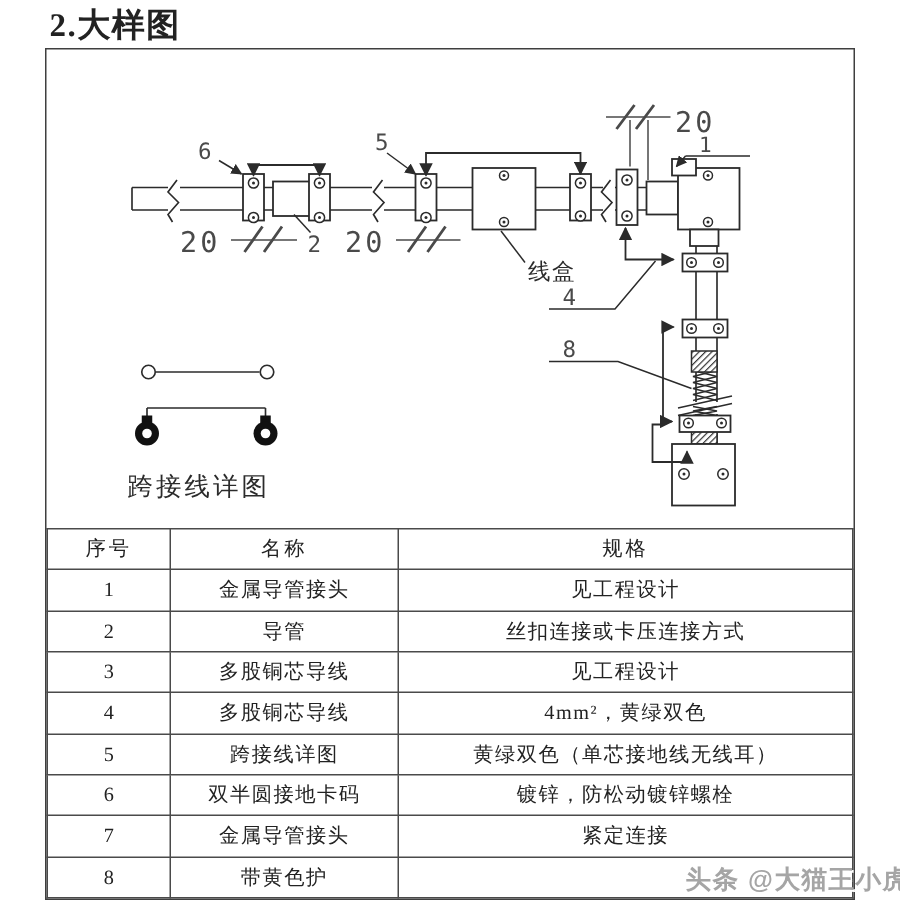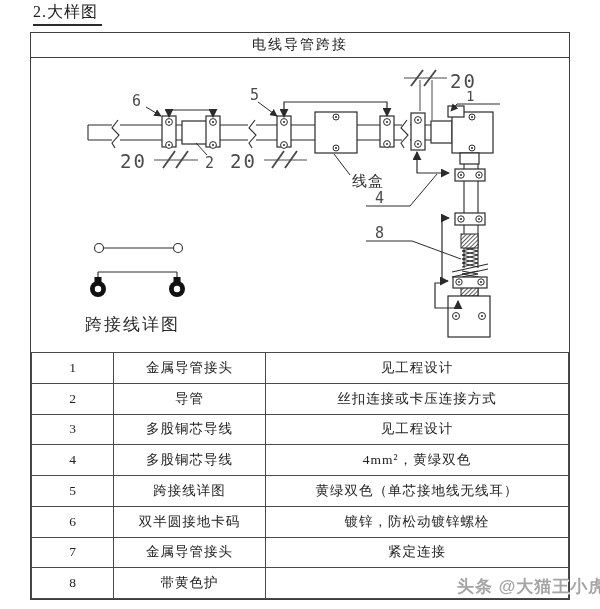--- a/index.html
+++ b/index.html
@@ -1,18 +1,18 @@
 <!DOCTYPE html>
 <html><head>
 <meta charset="utf-8">
 <style>
   html,body{margin:0;padding:0;background:#fff;}
   body{width:600px;height:609px;position:relative;font-family:"Liberation Serif",serif;color:#222;overflow:hidden;}
 
-  .doc-title{position:absolute;left:33px;top:2px;font-size:16px;font-weight:normal;
+  .doc-title{position:absolute;left:33px;top:2px;font-size:22px;font-weight:bold;
     border-bottom:2px solid #2b2b2b;padding:0 4px 1px 0;letter-spacing:1px;}
 
   .frame{position:absolute;left:30px;top:32px;width:538px;height:566px;border:1.5px solid #3f3f3f;background:#fff;}
   .diagram-header{position:absolute;left:0;top:0;width:100%;height:24px;line-height:24px;
     border-bottom:1px solid #3f3f3f;text-align:center;font-size:14px;letter-spacing:2px;}
 
   svg.overlay{position:absolute;left:0;top:0;pointer-events:none;z-index:3;}
   svg text{font-family:"Liberation Serif",serif;fill:#2b2b2b;}
   svg text.cad{font-family:"DejaVu Sans Mono",monospace;fill:#4a4a4a;}
 
@@ -26,29 +26,33 @@
   .watermark{position:absolute;left:457px;top:575px;z-index:6;font-family:"Liberation Sans",sans-serif;
     font-size:17px;font-weight:bold;color:#a5a5a5;letter-spacing:1px;white-space:nowrap;
     text-shadow:1px 1px 0 #fff;}
 </style>
 </head>
 <body>
 
 <div class="doc-title">2.大样图</div>
 
 <div class="frame">
-  <div class="diagram-header">电线导管跨接</div>
 
   <table class="parts">
     <colgroup>
         <col style="width:82px">
         <col style="width:152px">
         <col>
       </colgroup>
     <tbody>
+        <tr>
+      <th>序号</th>
+      <th>名称</th>
+      <th>规格</th>
+    </tr>
     <tr>
       <td class="c-num">1</td>
       <td class="c-name">金属导管接头</td>
       <td class="c-spec">见工程设计</td>
     </tr>
     <tr>
       <td class="c-num">2</td>
       <td class="c-name">导管</td>
       <td class="c-spec">丝扣连接或卡压连接方式</td>
     </tr>

